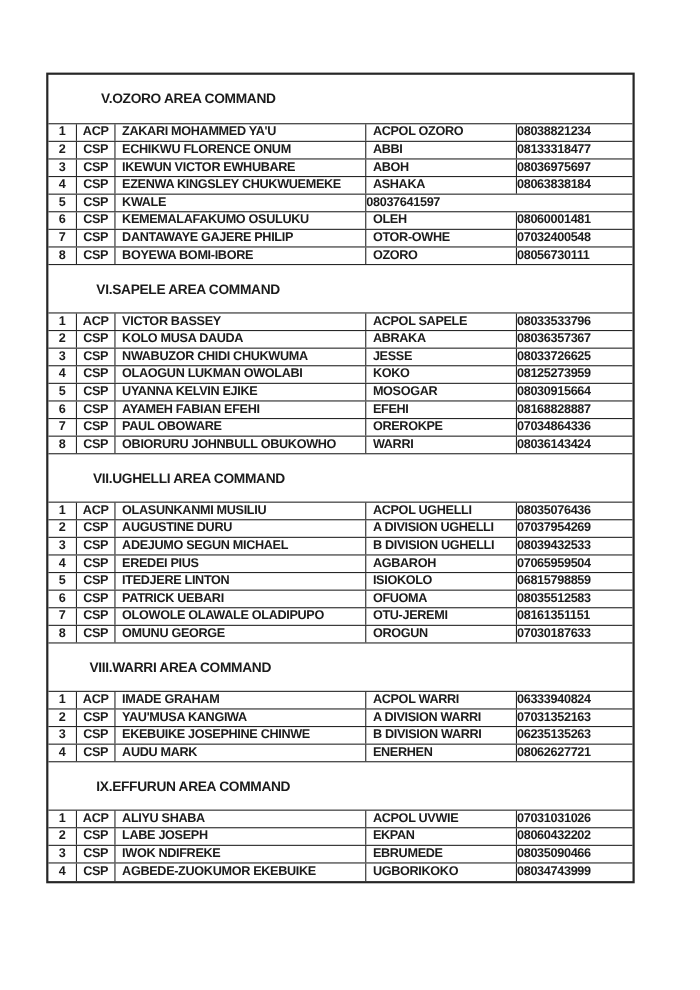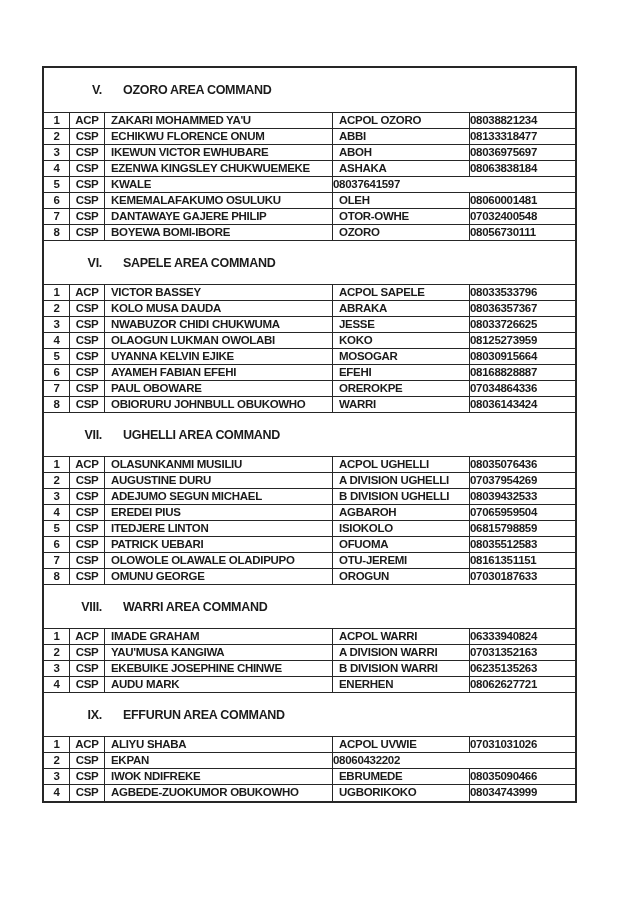--- a/index.html
+++ b/index.html
@@ -30,21 +30,21 @@
     font-weight: bold;
     font-size: 12.5px;
     letter-spacing: -0.3px;
   }
   .section:first-child .sec-head { height: 45px; }
   .sec-head .roman {
     display: inline-block;
     width: 58px;
     text-align: right;
   }
-  .sec-head .title { margin-left: 21px; }
+  .sec-head .title { }
   .row {
     display: grid;
     grid-template-columns: 26px 35px 228px 137px 105px;
     height: 16px;
     box-sizing: border-box;
     border-bottom: 1px solid #262626;
   }
   .section:last-child .rows .row:last-child { border-bottom: none; }
   .cell {
     box-sizing: border-box;
@@ -328,34 +328,35 @@
     <div class="cell c-sn">1</div>
     <div class="cell c-rank">ACP</div>
     <div class="cell c-name">ALIYU SHABA</div>
     <div class="cell c-div">ACPOL UVWIE</div>
     <div class="cell c-phone">07031031026</div>
   </div>
 
   <div class="row">
     <div class="cell c-sn">2</div>
     <div class="cell c-rank">CSP</div>
+    <div class="cell c-name">LABE JOSEPH</div>
     <div class="cell c-div">EKPAN</div>
     <div class="cell c-phone">08060432202</div>
   </div>
 
   <div class="row">
     <div class="cell c-sn">3</div>
     <div class="cell c-rank">CSP</div>
     <div class="cell c-name">IWOK NDIFREKE</div>
     <div class="cell c-div">EBRUMEDE</div>
     <div class="cell c-phone">08035090466</div>
   </div>
 
   <div class="row">
     <div class="cell c-sn">4</div>
     <div class="cell c-rank">CSP</div>
-    <div class="cell c-name">AGBEDE-ZUOKUMOR OBUKOWHO</div>
+    <div class="cell c-name">AGBEDE-ZUOKUMOR EKEBUIKE</div>
     <div class="cell c-div">UGBORIKOKO</div>
     <div class="cell c-phone">08034743999</div>
   </div>
 </div>
   </div>
 </div>
 
 </body></html>

